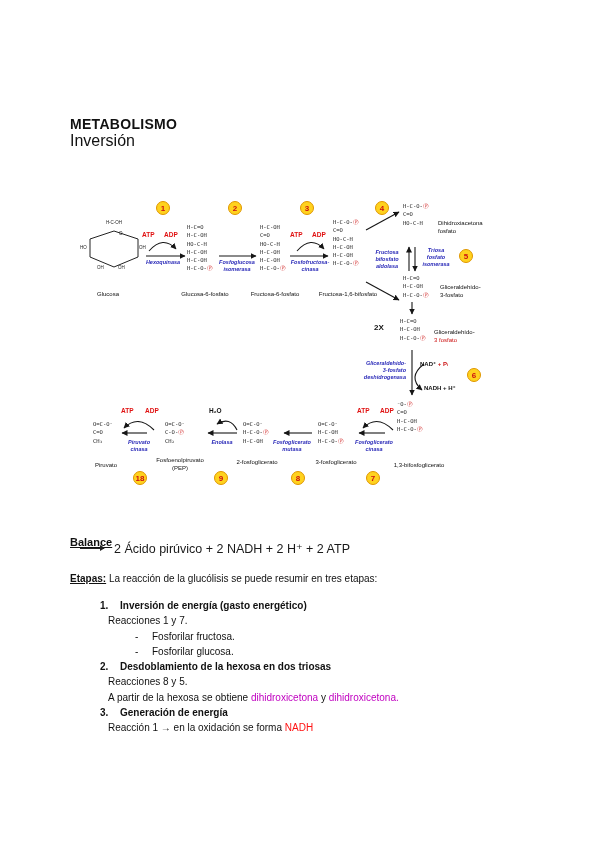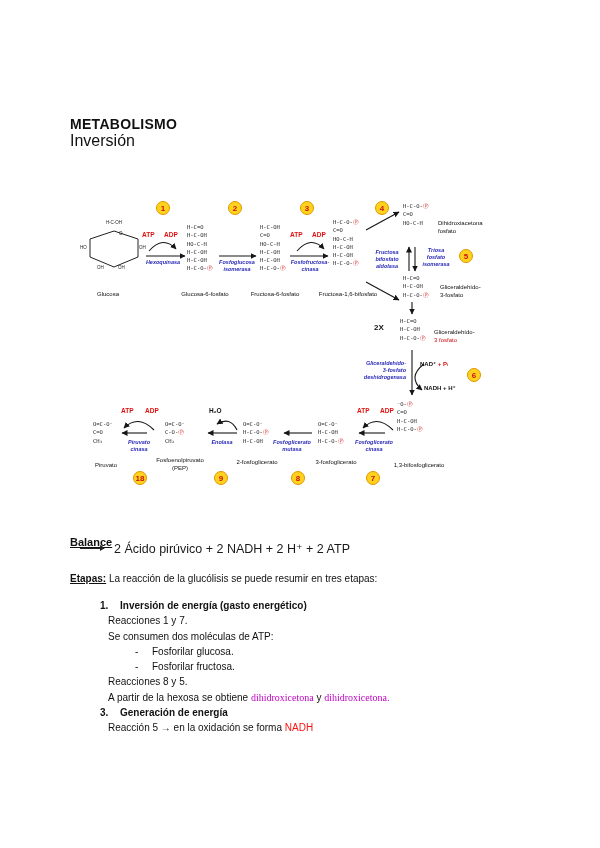--- a/index.html
+++ b/index.html
@@ -46,21 +46,21 @@
   .eq-arrow::after{content:"";position:absolute;right:-1px;top:-2.7px;width:0;height:0;
       border-left:5px solid #222;border-top:3.3px solid transparent;border-bottom:3.3px solid transparent;}
   .etapas-head{position:absolute;left:70px;top:573px;font-size:10px;}
   .etapas-head .lbl{font-weight:bold;text-decoration:underline;}
   .elist{position:absolute;left:88px;top:598px;width:470px;font-size:10px;line-height:15.3px;}
   .li-title{font-weight:bold;margin-left:12px;}
   .li-title .num{display:inline-block;width:20px;}
   .li-line{padding-left:20px;}
   .li-sub{padding-left:47px;}
   .li-sub .dash{display:inline-block;width:17px;}
-  .purple{color:#c000c0;font-family:Liberation Serif, serif;}
+  .purple{color:#c000c0;}
   .redtxt{color:#ff1111;}
 </style>
 </head>
 <body>
 
 <div class="doc-title">METABOLISMO</div>
 <div class="doc-sub">Inversión</div>
 
 <div class="diagram">
 
@@ -285,32 +285,34 @@
 
 <div class="etapas-head">
   <span class="lbl">Etapas:</span><span> La reacción de la glucólisis se puede resumir en tres etapas:</span>
 </div>
 
 <div class="elist">
   <div class="li-title">
     <span class="num">1.</span><span>Inversión de energía (gasto energético)</span>
   </div>
   <div class="li-line">Reacciones 1 y 7.</div>
-  <div class="li-line">Se consumen dos moléculas de ATP:</div>
+  <div class="li-sub">
+    <span class="dash">-</span><span>Fosforilar fructosa.</span>
+  </div>
   <div class="li-sub">
     <span class="dash">-</span><span>Fosforilar glucosa.</span>
   </div>
-  <div class="li-sub">
-    <span class="dash">-</span><span>Fosforilar fructosa.</span>
-  </div>
-
+
+  <div class="li-title">
+    <span class="num">2.</span><span>Desdoblamiento de la hexosa en dos triosas</span>
+  </div>
   <div class="li-line">Reacciones 8 y 5.</div>
   <div class="li-line">
     <span>A partir de la hexosa se obtiene </span><span class="purple">dihidroxicetona</span><span> y </span><span class="purple">dihidroxicetona.</span>
   </div>
 
   <div class="li-title">
     <span class="num">3.</span><span>Generación de energía</span>
   </div>
   <div class="li-line">
-    <span>Reacción 5 → en la oxidación se forma </span><span class="redtxt">NADH</span>
+    <span>Reacción 1 → en la oxidación se forma </span><span class="redtxt">NADH</span>
   </div>
 </div>
 
 </body></html>

